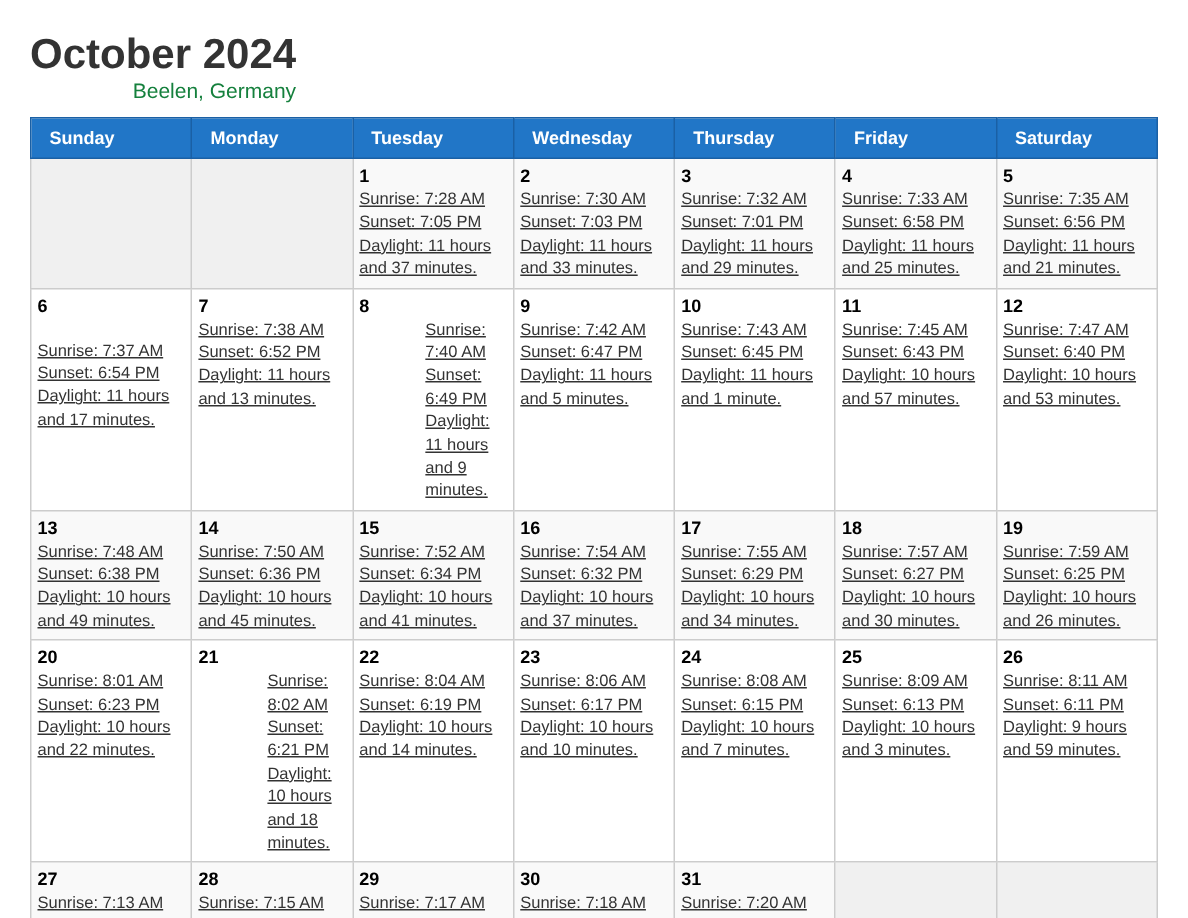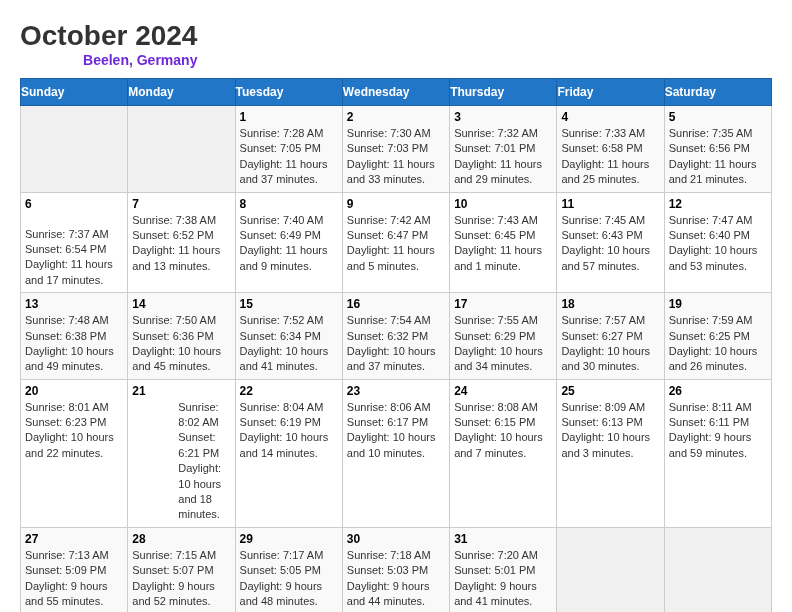--- a/index.html
+++ b/index.html
@@ -37,32 +37,31 @@
     .title-block {
       text-align: right;
     }
     .month-title {
       font-size: 28px;
       font-weight: bold;
       color: #333;
     }
     .subtitle {
       font-size: 14px;
-      color: #6d28d9;
-      font-weight: bold;
+      color: #15803d;
     }
     table {
       width: 100%;
       border-collapse: collapse;
       font-size: 11px;
     }
     thead th {
       background: #2176c7;
       color: #fff;
-      padding: 6px 0;
+      padding: 6px 12px;
       text-align: left;
       font-size: 12px;
       border: 1px solid #1a60a5;
     }
     tbody td {
       border: 1px solid #ccc;
       vertical-align: top;
       padding: 4px;
       min-height: 80px;
       width: calc(100% / 7);
@@ -74,20 +73,21 @@
       background: #f9f9f9;
     }
     .day-num {
       font-weight: bold;
       font-size: 12px;
       margin-bottom: 2px;
     }
     .day-info {
       color: #333;
       line-height: 1.4;
+      text-decoration: underline;
     }
     .empty {
       background: #f0f0f0;
     }
   </style>
 </head>
 <body>
 
 <div class="header">
   <div class="title-block">
@@ -158,21 +158,21 @@
         </td>
         <td>
           <div class="day-num">7</div>
           <div class="day-info" style="white-space: pre-line;">Sunrise: 7:38 AM
 Sunset: 6:52 PM
 Daylight: 11 hours
 and 13 minutes.</div>
         </td>
         <td>
           <div class="day-num">8</div>
-          <div class="day-info" style="white-space: pre-line;">Sunrise: 7:40 AM
+          <div class="day-info" style="white-space: pre-line; margin-left: 44px;">Sunrise: 7:40 AM
 Sunset: 6:49 PM
 Daylight: 11 hours
 and 9 minutes.</div>
         </td>
         <td>
           <div class="day-num">9</div>
           <div class="day-info" style="white-space: pre-line;">Sunrise: 7:42 AM
 Sunset: 6:47 PM
 Daylight: 11 hours
 and 5 minutes.</div>

